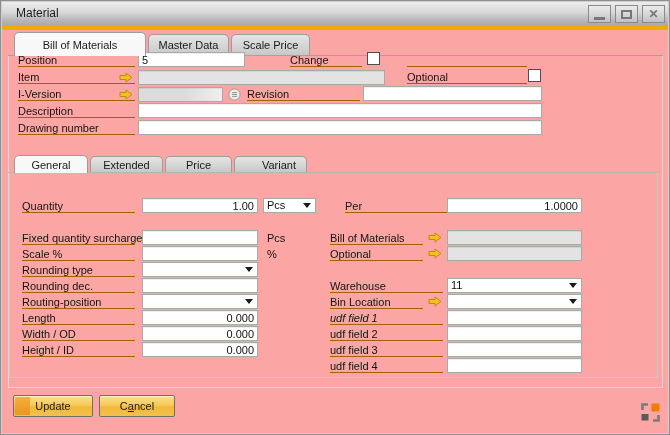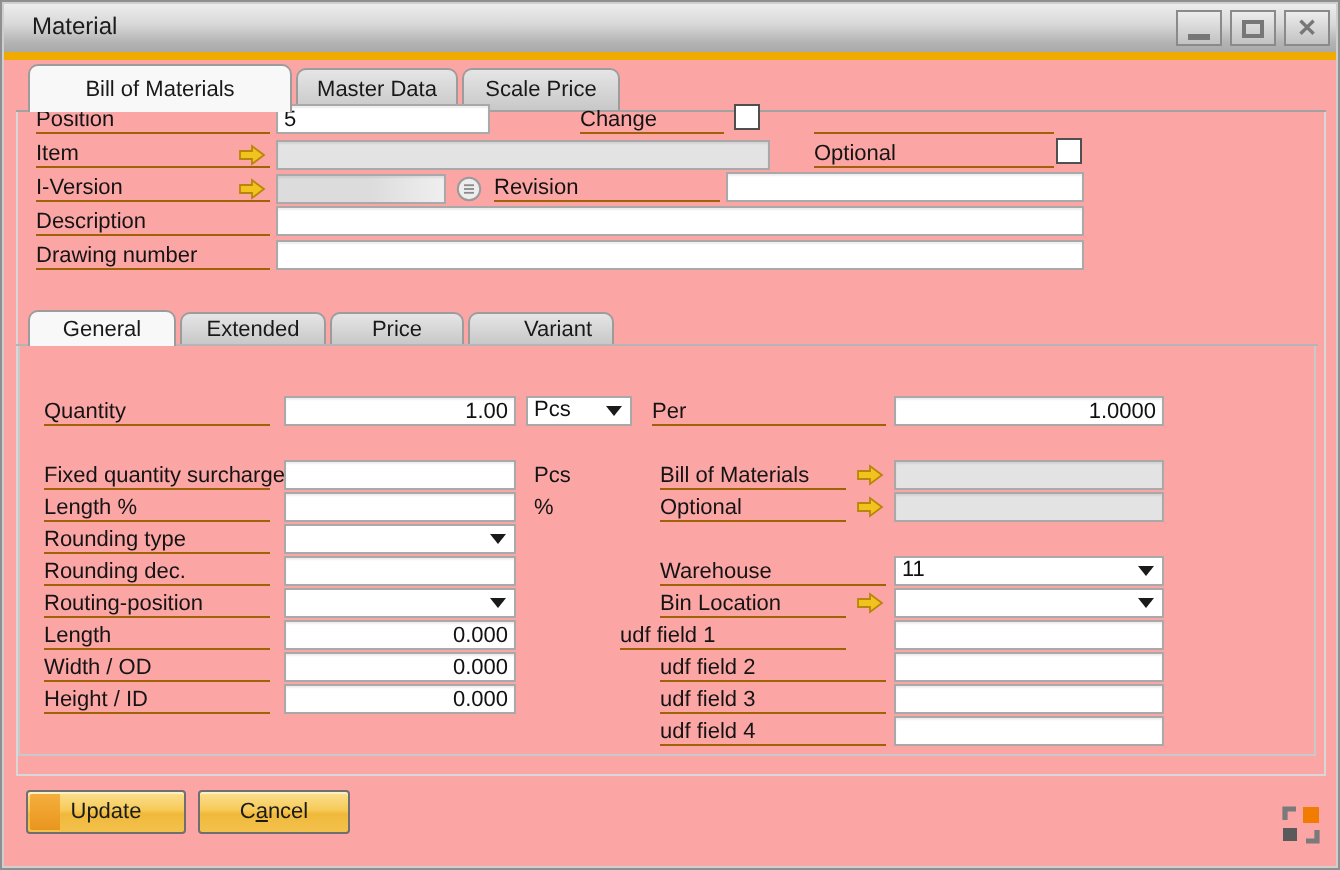--- a/index.html
+++ b/index.html
@@ -132,28 +132,28 @@
       </div>
   </div>
   <div class="pane" style="left:9px;top:173px;width:649px;height:205px;border-left:1px solid #c9c9c9;border-right:1px solid #c9c9c9;border-bottom:1px solid #c9c9c9;"></div>
 
   <div class="lbl" style="left:22px;top:199px;width:113px;">Quantity</div>
   <input class="fld num" style="left: 142px; top: 198px; width: 116px;" value="1.00">
   <div class="combo" style="left:263px;top:198px;width:53px;">
     <span>Pcs</span>
     <i class="tri"></i>
   </div>
-  <div class="lbl" style="left:326px;top:199px;width:117px;">Per</div>
+  <div class="lbl" style="left:345px;top:199px;width:117px;">Per</div>
   <input class="fld num" style="left: 447px; top: 198px; width: 135px;" value="1.0000">
 
   <div class="lbl" style="left:22px;top:231px;width:113px;">Fixed quantity surcharge</div>
   <input class="fld" style="left: 142px; top: 230px; width: 116px;" value="">
   <div class="lbl plain" style="left:267px;top:231px;width:30px;">Pcs</div>
 
-  <div class="lbl" style="left:22px;top:247px;width:113px;">Length %</div>
+  <div class="lbl" style="left:22px;top:247px;width:113px;">Scale %</div>
   <input class="fld" style="left: 142px; top: 246px; width: 116px;" value="">
   <div class="lbl plain" style="left:267px;top:247px;width:30px;">%</div>
 
   <div class="lbl" style="left:22px;top:263px;width:113px;">Rounding type</div>
   <div class="combo" style="left:142px;top:262px;width:116px;">
     <span></span>
     <i class="tri"></i>
   </div>
 
   <div class="lbl" style="left:22px;top:279px;width:113px;">Rounding dec.</div>
@@ -194,21 +194,21 @@
 
   <div class="lbl" style="left:330px;top:295px;width:93px;">Bin Location</div>
   <svg class="arrow" style="left:428px;top:296px;" viewBox="0 0 14 11">
     <path d="M1,3.5 H7 V1 L13,5.5 L7,10 V7.5 H1 Z" fill="#F2C21F" stroke="#B8860B" stroke-width="0.9"></path>
   </svg>
   <div class="combo" style="left:447px;top:294px;width:135px;">
     <span></span>
     <i class="tri"></i>
   </div>
 
-  <div class="lbl" style="left:310px;top:311px;width:113px;">udf field 1</div>
+  <div class="lbl" style="left:330px;top:311px;width:113px;font-style:italic;">udf field 1</div>
   <input class="fld" style="left: 447px; top: 310px; width: 135px;" value="">
 
   <div class="lbl" style="left:330px;top:327px;width:113px;">udf field 2</div>
   <input class="fld" style="left: 447px; top: 326px; width: 135px;" value="">
 
   <div class="lbl" style="left:330px;top:343px;width:113px;">udf field 3</div>
   <input class="fld" style="left: 447px; top: 342px; width: 135px;" value="">
 
   <div class="lbl" style="left:330px;top:359px;width:113px;">udf field 4</div>
   <input class="fld" style="left: 447px; top: 358px; width: 135px;" value="">

